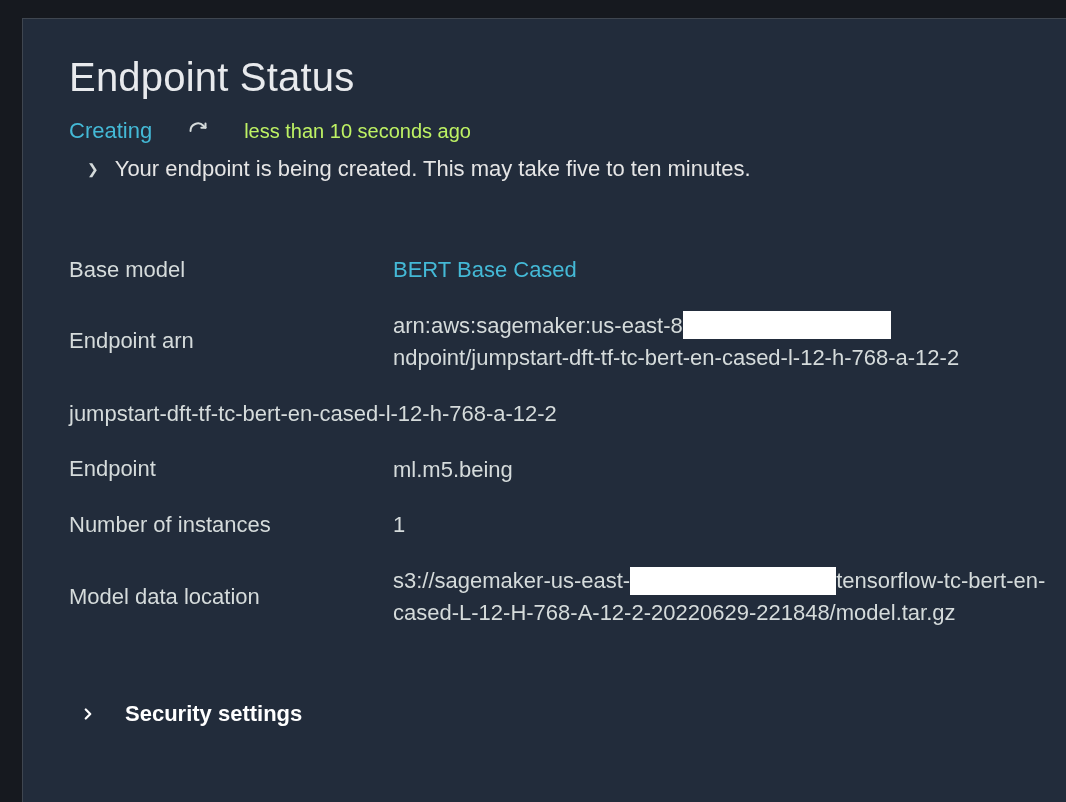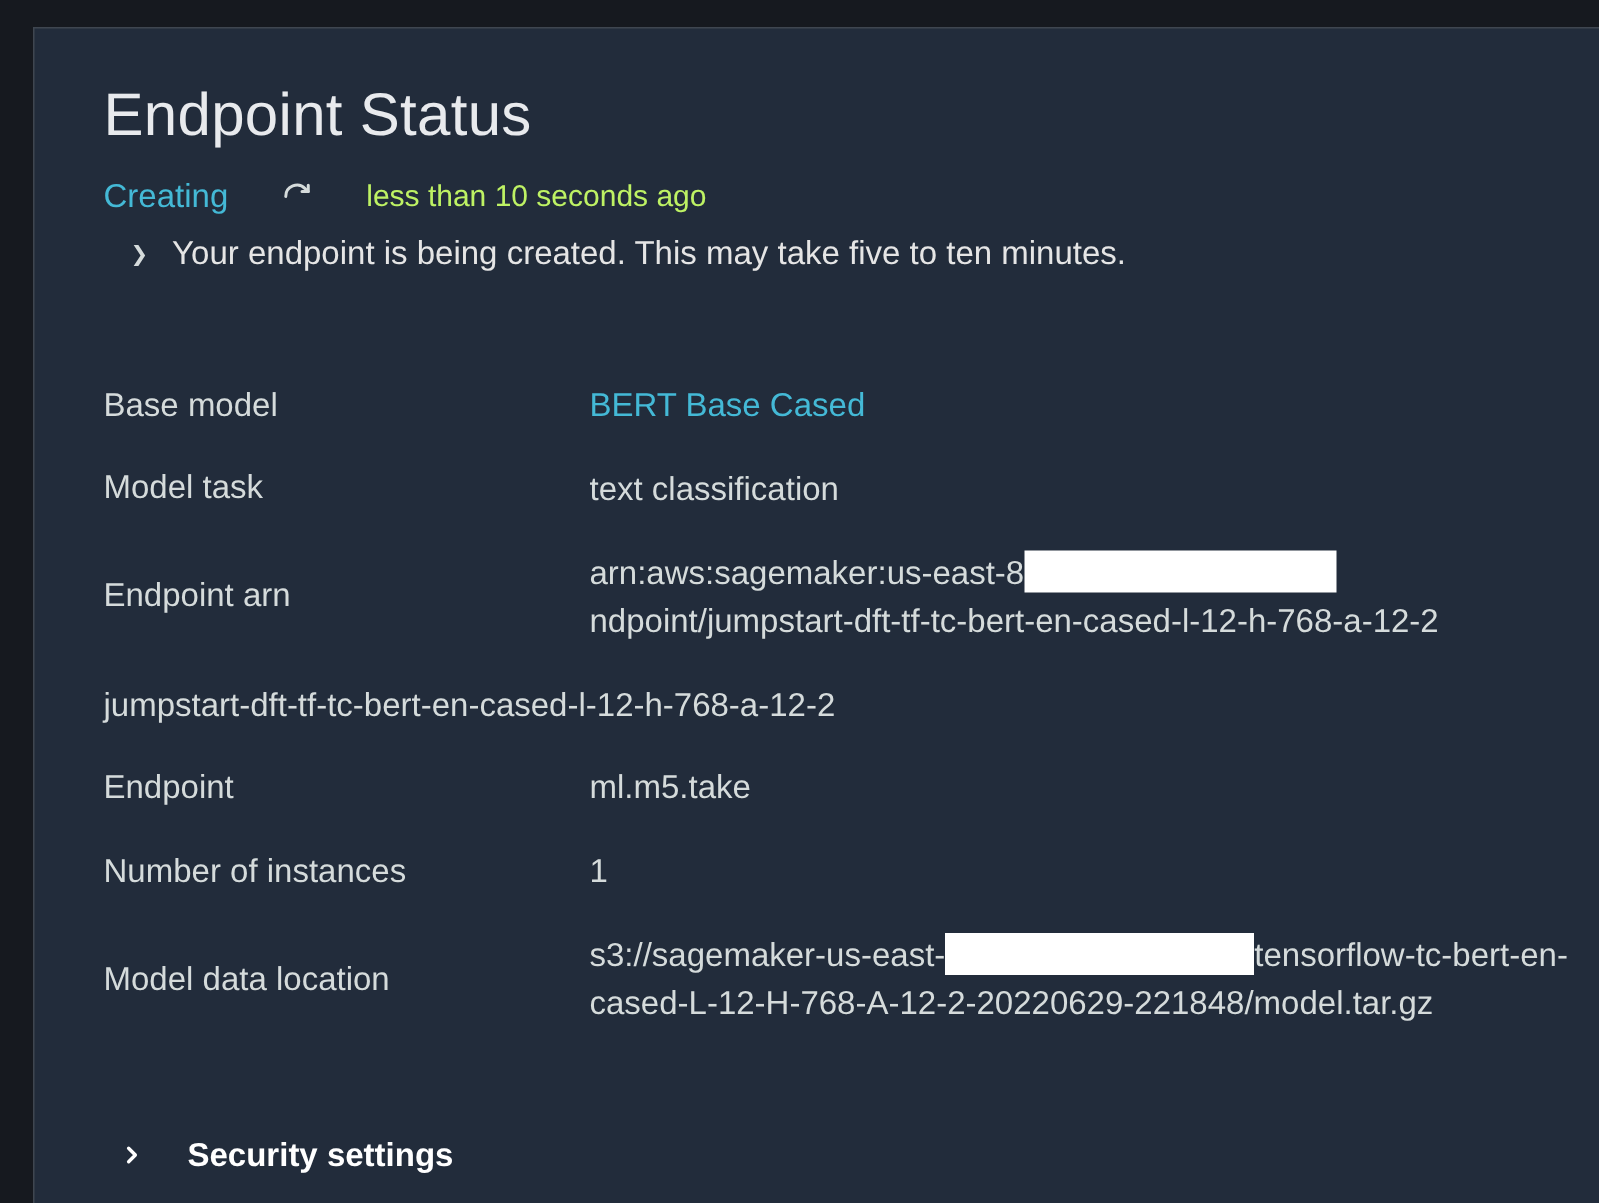--- a/index.html
+++ b/index.html
@@ -161,39 +161,35 @@
       <span class="status-msg">Your endpoint is being created. This may take five to ten minutes.</span>
     </div>
 
     <div class="details">
 
       <div class="detail-row">
         <div class="detail-label">Base model</div>
         <div class="detail-value link">BERT Base Cased</div>
       </div>
 
-      <div class="detail-row">
-        <div class="detail-label">Model task</div>
-        <div class="detail-value">text classification</div>
-      </div>
 
       <div class="detail-row">
         <div class="detail-label">Endpoint arn</div>
         <div class="detail-value">
           <span>arn:aws:sagemaker:us-east-8</span><span class="redact redact-arn"></span><span>ndpoint/jumpstart-dft-tf-tc-bert-en-cased-l-12-h-768-a-12-2</span>
         </div>
       </div>
 
       <div class="detail-row">
         <div class="detail-value">jumpstart-dft-tf-tc-bert-en-cased-l-12-h-768-a-12-2</div>
       </div>
 
       <div class="detail-row">
         <div class="detail-label">Endpoint</div>
-        <div class="detail-value">ml.m5.take</div>
+        <div class="detail-value">ml.m5.being</div>
       </div>
 
       <div class="detail-row">
         <div class="detail-label">Number of instances</div>
         <div class="detail-value">1</div>
       </div>
 
       <div class="detail-row">
         <div class="detail-label">Model data location</div>
         <div class="detail-value">

